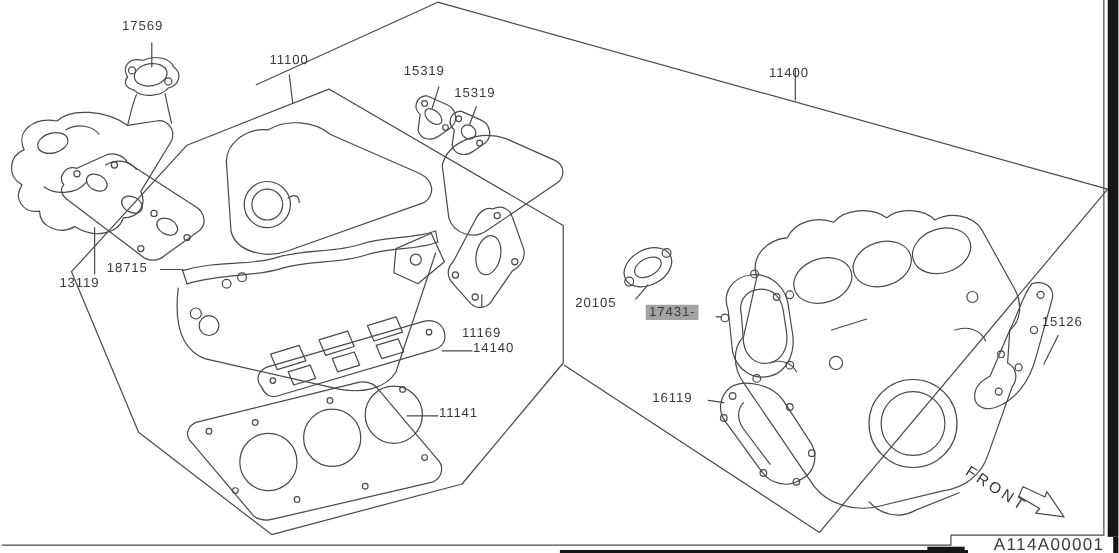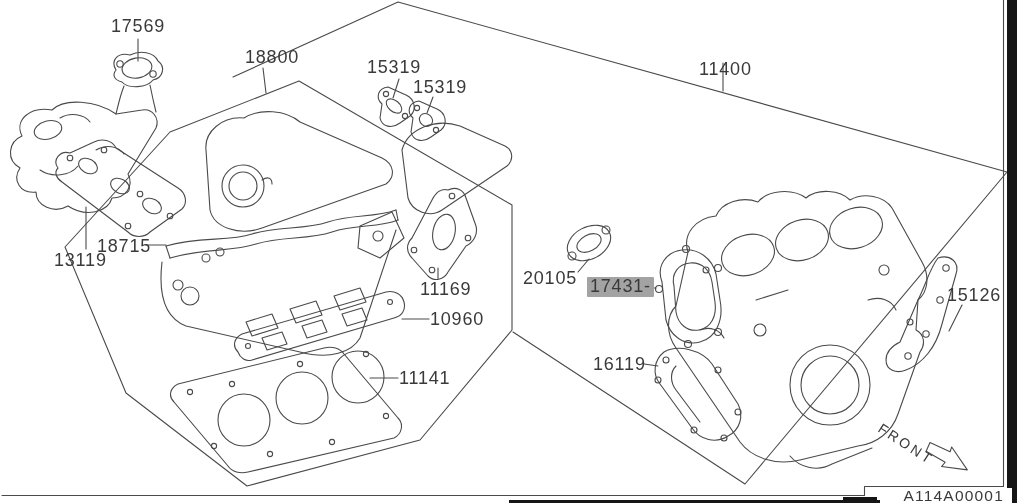--- a/index.html
+++ b/index.html
@@ -1,19 +1,19 @@
 <!DOCTYPE html>
 <html style="--text: #3a3a3a;"><head>
 <meta charset="utf-8">
 <style>
   html,body{margin:0;padding:0;background:#fff;}
   #stage{position:relative;width:1017px;height:503px;background:#fff;overflow:hidden;
          font-family:"Liberation Sans",sans-serif;}
   #lineart{position:absolute;left:0;top:0;}
-  .plabel{position:absolute;font-size:18px;line-height:1.05;color:var(--text,#3a3a3a);
+  .plabel{position:absolute;font-size:12px;line-height:1.05;color:var(--text,#3a3a3a);
           letter-spacing:0.8px;white-space:nowrap;}
   .hl{padding:0 3px 1px 3px;border-radius:1px;}
   .front{position:absolute;left:884px;top:420px;font-size:14px;letter-spacing:3px;
          color:var(--text,#3a3a3a);transform:rotate(33deg);transform-origin:0 0;}
   .code{position:absolute;left:884px;top:487px;width:120px;text-align:right;
         font-size:15.5px;letter-spacing:1.2px;color:var(--text,#3a3a3a);}
   svg *{vector-effect:non-scaling-stroke;}
 </style>
 </head>
 <body>
@@ -214,28 +214,28 @@
 
     <g fill="#161616" stroke="none">
       <rect x="1007" y="0" width="10" height="488"></rect>
       <rect x="1012" y="488" width="5" height="15"></rect>
       <rect x="509" y="500" width="371" height="3"></rect>
       <rect x="843" y="497" width="34" height="6"></rect>
     </g>
   </svg>
 
   <div class="plabel" style="left:111px;top:17px">17569</div>
-  <div class="plabel" style="left:245px;top:48px">18800</div>
+  <div class="plabel" style="left:245px;top:48px">11100</div>
   <div class="plabel" style="left:367px;top:58px">15319</div>
   <div class="plabel" style="left:413px;top:78px">15319</div>
   <div class="plabel" style="left:699px;top:60px">11400</div>
   <div class="plabel" style="left:97px;top:237px">18715</div>
   <div class="plabel" style="left:54px;top:251px">13119</div>
-  <div class="plabel" style="left:420px;top:280px">11169</div>
-  <div class="plabel" style="left:430px;top:310px">10960</div>
+  <div class="plabel" style="left:420px;top:296px">11169</div>
+  <div class="plabel" style="left:430px;top:310px">14140</div>
   <div class="plabel" style="left:399px;top:369px">11141</div>
   <div class="plabel" style="left:523px;top:269px">20105</div>
   <div class="plabel hl" style="left: 587px; top: 277px; background: #a3a3a3;">17431-</div>
   <div class="plabel" style="left:593px;top:355px">16119</div>
   <div class="plabel" style="left:947px;top:286px">15126</div>
 
   <div class="front">FRONT</div>
   <div class="code">A114A00001</div>
 </div>
 

